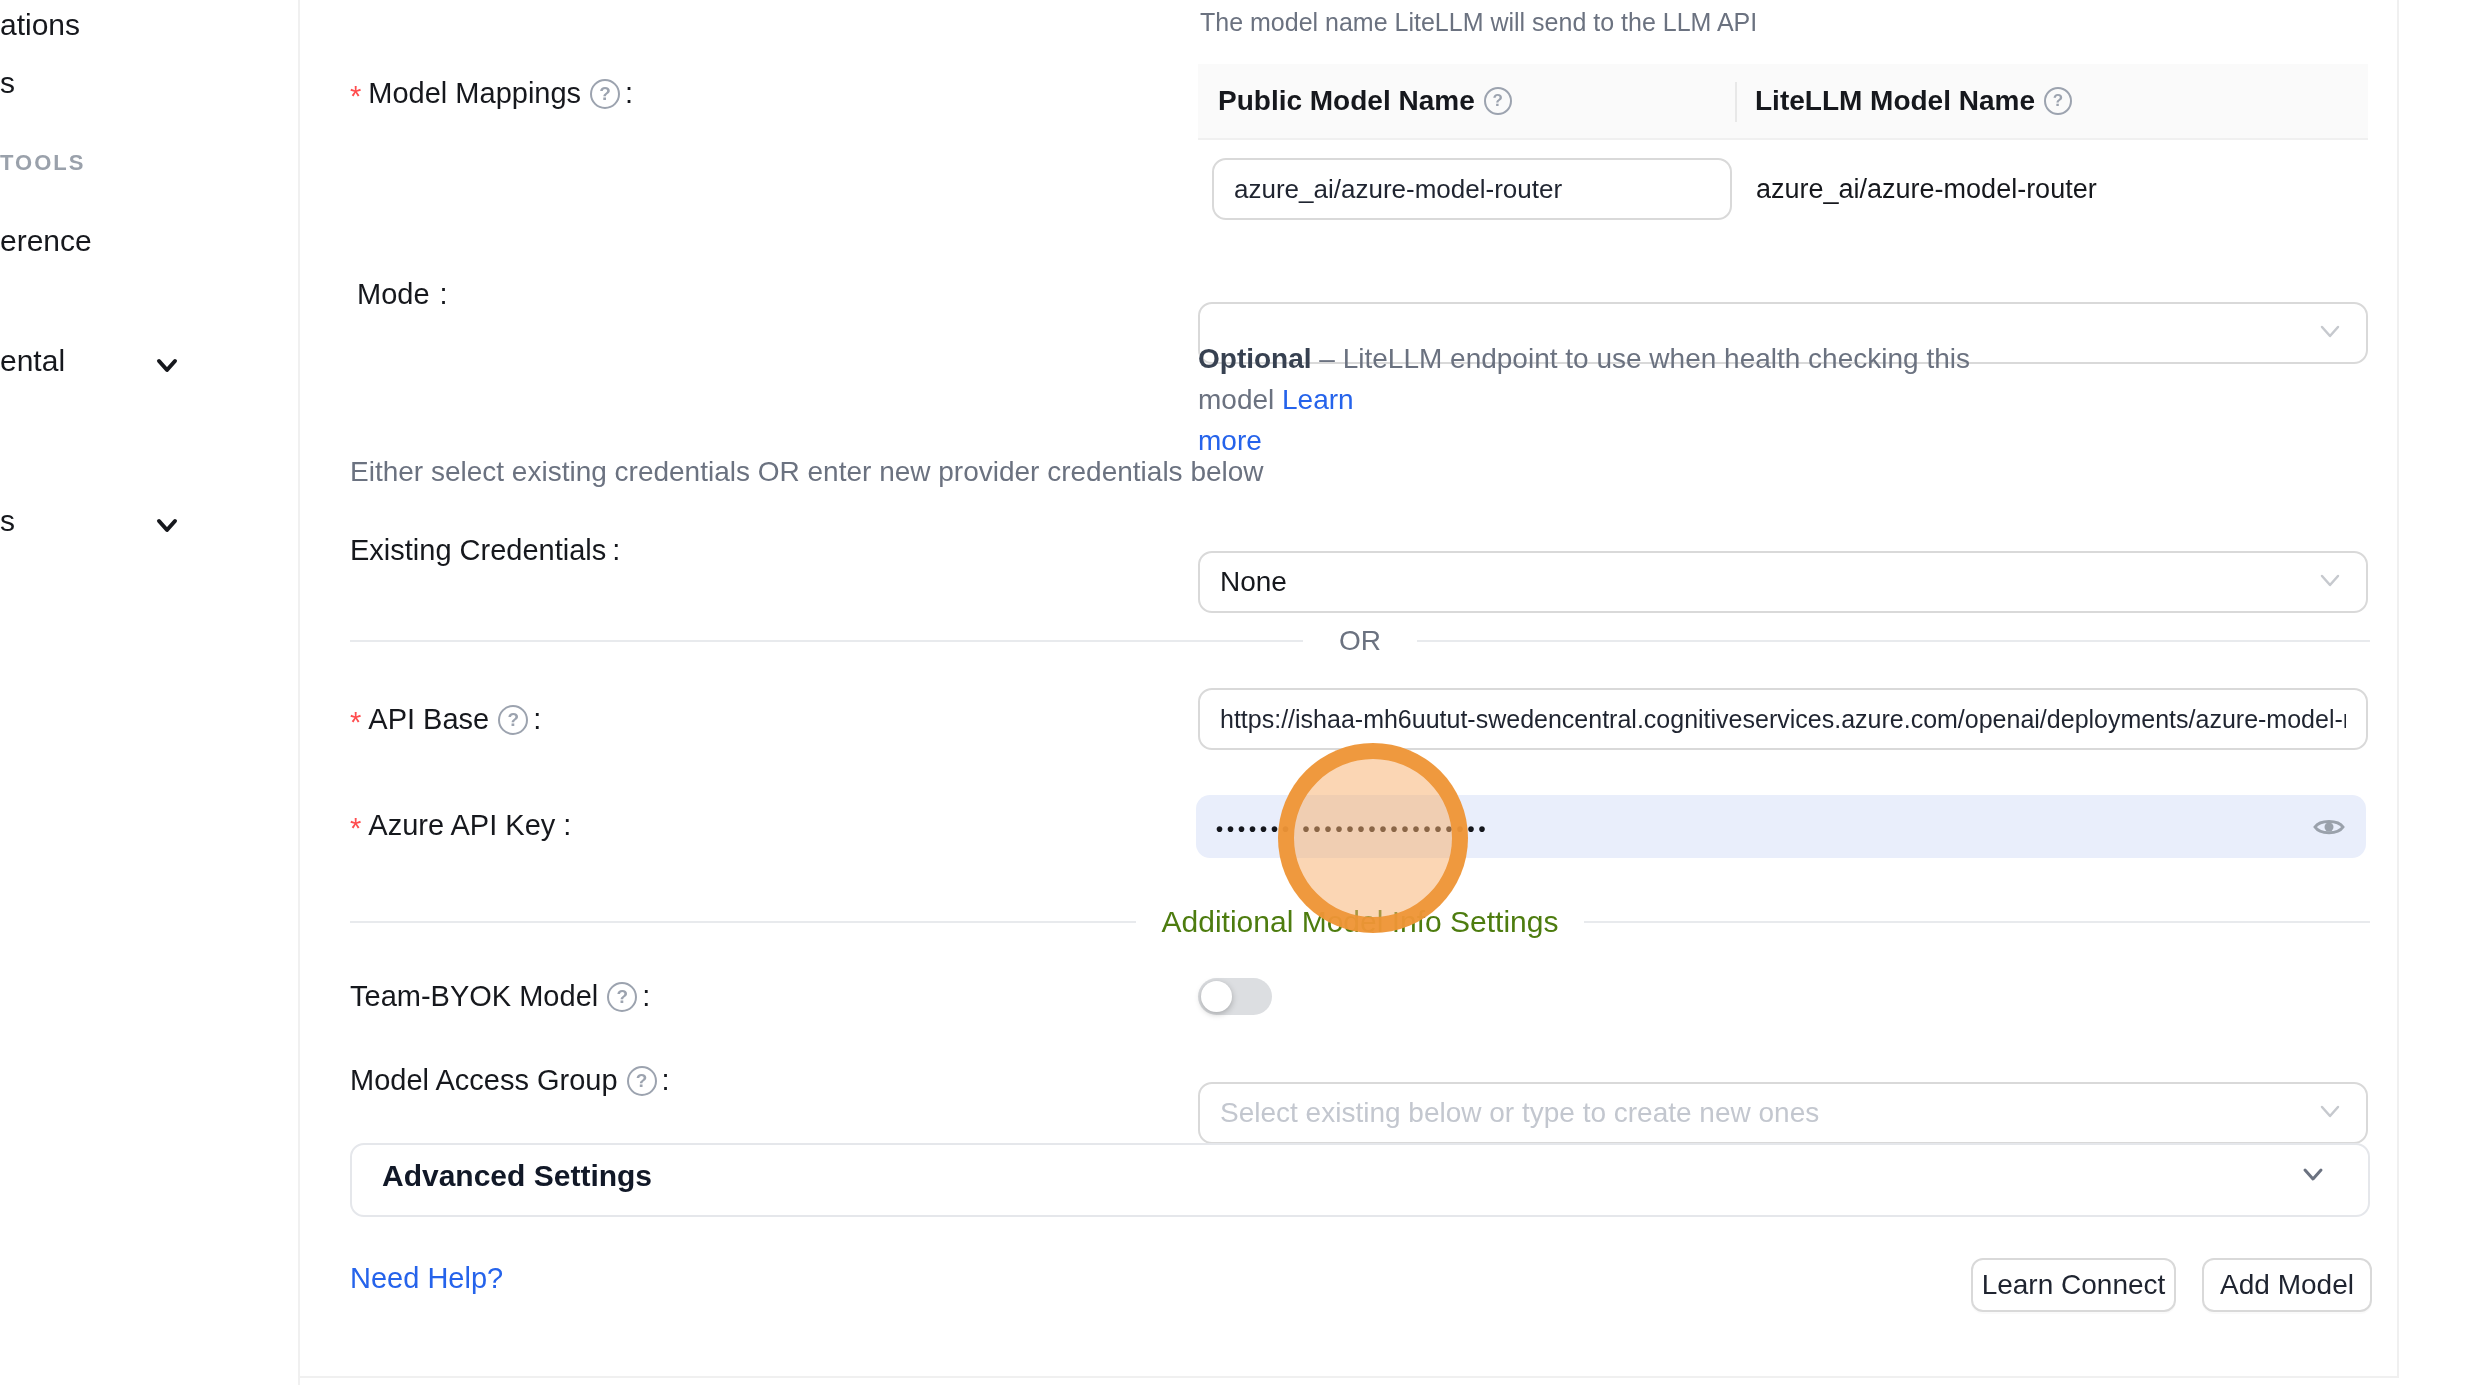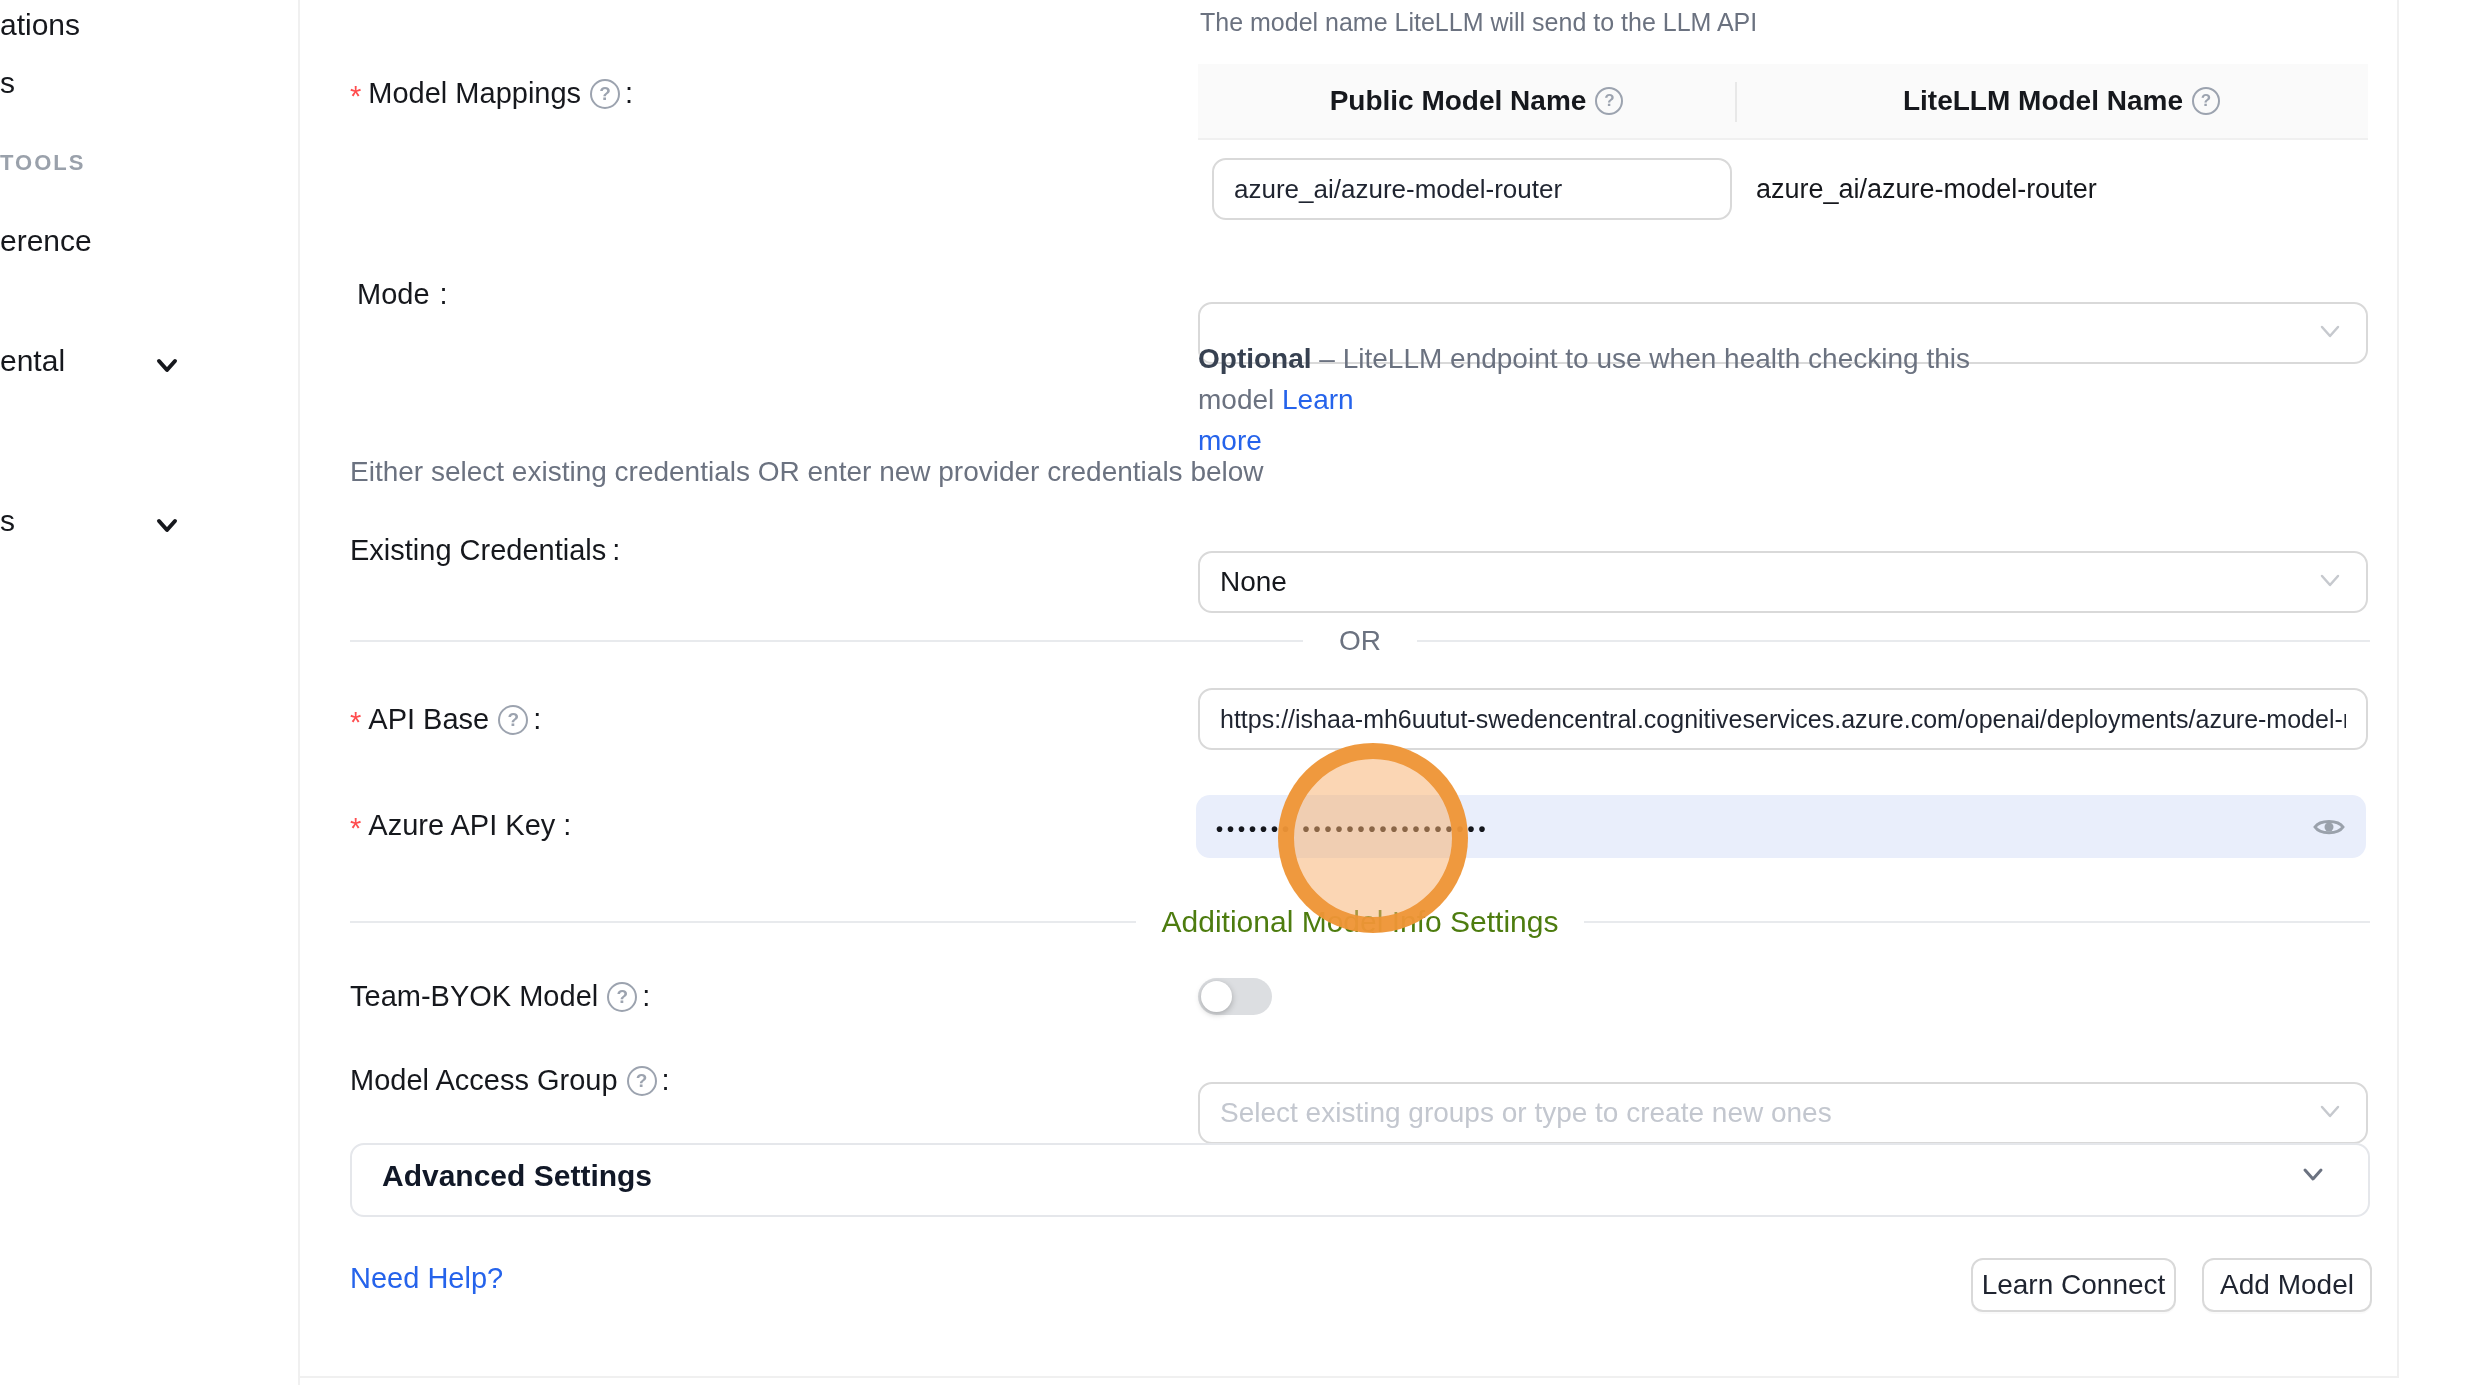--- a/index.html
+++ b/index.html
@@ -27,21 +27,21 @@
   .req { color:#ff4d4f; font-size:29px; margin-right:7px; margin-top:6px; }
   .colon { margin-left:5px; color:#16181d; position:relative; }
   .qicon { display:inline-flex; align-items:center; justify-content:center; width:30px; height:30px;
            border:2px solid #9ca3af; border-radius:50%; color:#9ca3af; font-size:19px; font-weight:700;
            margin-left:9px; flex:0 0 auto; }
 
   
   .mtable { width:1170px; }
   .mt-head { display:flex; align-items:center; background:#fafafa; height:76px;
              border-bottom:2px solid #f0f0f0; position:relative; }
-  .mt-th { display:flex; align-items:center; font-size:28px; font-weight:700; color:#16181d; padding-left:20px;justify-content:center; }
+  .mt-th { display:flex; align-items:center; font-size:28px; font-weight:700; color:#16181d; padding-left:20px; }
   .mt-th .qicon { width:28px; height:28px; font-size:17px; }
   .c1 { width:537px; } .c2 { flex:1; }
   .mt-divider { position:absolute; left:537px; top:18px; height:40px; width:2px; background:#e8e8e8; }
   .mt-body { display:flex; align-items:center; padding:18px 0 22px 0; }
   .tinput { width:520px; height:62px; border:2px solid #d9d9d9; border-radius:14px; font-size:26px;
             color:#1f2430; padding:0 20px; outline:none; font-family:"Liberation Sans",sans-serif; margin-left:14px; }
   .mt-val { font-size:27px; color:#16181d; padding-left:24px; }
 
   
   .select { position:absolute; width:1170px; height:62px; border:2px solid #d9d9d9; border-radius:14px;
@@ -223,21 +223,21 @@
     <div class="toggle" style="left:898px; top:978px;">
       <div class="knob"></div>
     </div>
 
     <div class="abs flabel" style="left:50px; top:1064px;">
       <span>Model Access Group</span>
       <span class="qicon">?</span>
       <span class="colon">:</span>
     </div>
     <div class="select" style="left:898px; top:1050px;">
-      <span class="sel-ph">Select existing groups or type to create new ones</span>
+      <span class="sel-ph">Select existing below or type to create new ones</span>
       <span class="sel-chev">
         <svg width="28" height="28" viewBox="0 0 28 28">
             <polyline points="6,10 14,19 22,10" fill="none" stroke="#c6c9ce" stroke-width="2.5" stroke-linecap="round" stroke-linejoin="round"></polyline>
           </svg>
       </span>
     </div>
 
     <div class="advbox" style="left:50px;">
       <span class="title">Advanced Settings</span>
       <span>

